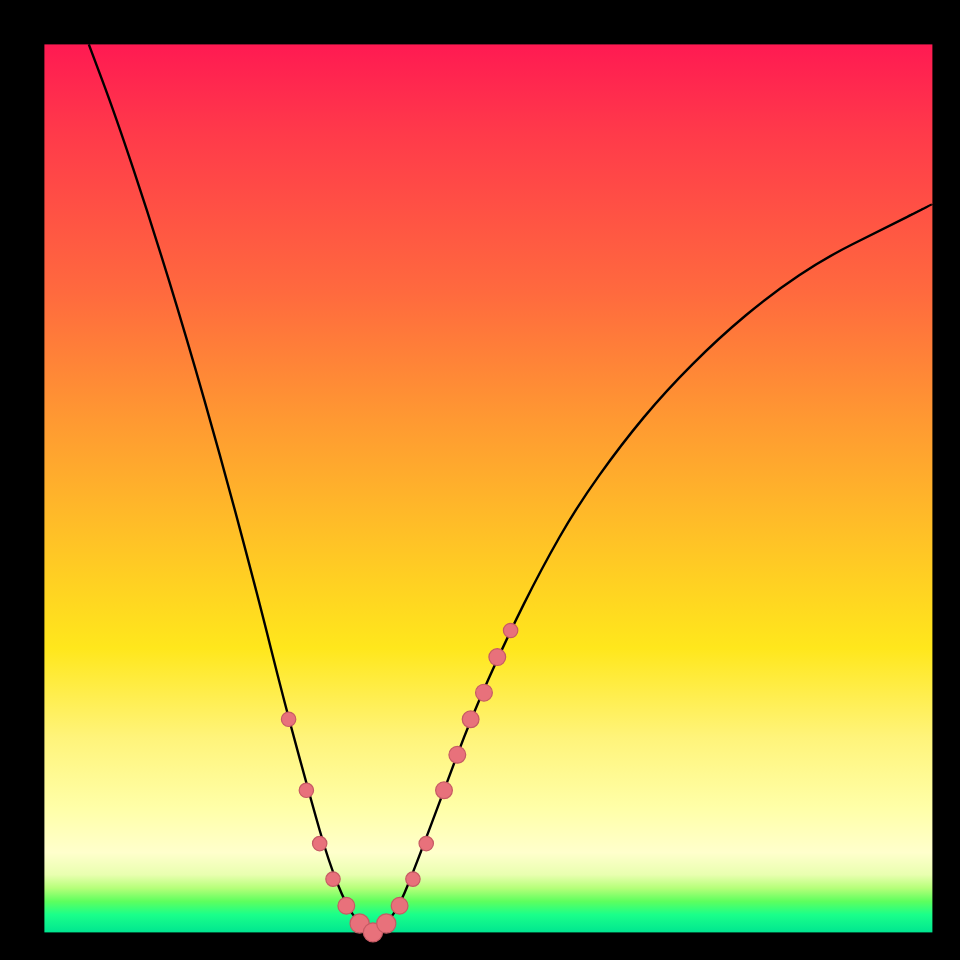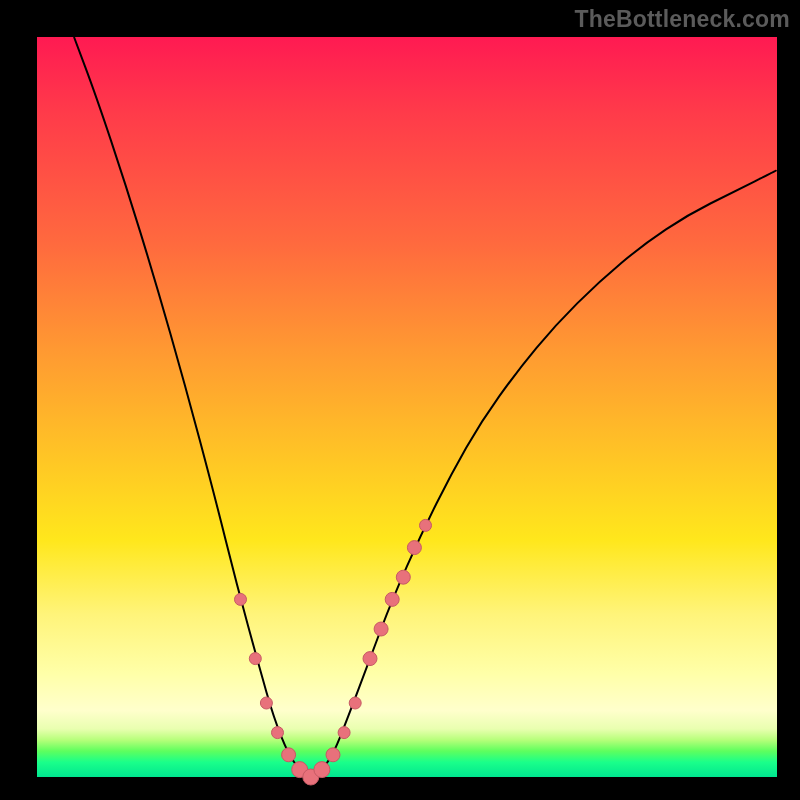--- a/index.html
+++ b/index.html
@@ -71,21 +71,20 @@
     stroke-width: 1;
   }
 </style>
 </head>
 <body>
 
 <div class="frame">
 
   <div class="plot-area"></div>
 
-  <div class="watermark">TheBottleneck.com</div>
 
   <svg class="overlay" viewBox="0 0 740 740">
     <path id="curve-path" class="curve" d="M 37 0 Q 37 0 48.1 29.599999999999966 Q 59.2 59.19999999999993 74 103.59999999999997 Q 88.8 148 103.6 196.1 Q 118.4 244.2 133.2 296 Q 148 347.79999999999995 162.8 403.29999999999995 Q 177.6 458.8 188.7 503.20000000000005 Q 199.8 547.6 210.9 588.3 Q 222 629 229.4 654.9 Q 236.8 680.8 244.20000000000002 699.3 Q 251.60000000000002 717.8 257.15 725.2 Q 262.7 732.6 268.25 736.3 Q 273.8 740 279.35 736.3 Q 284.90000000000003 732.6 290.45000000000005 725.2 Q 296 717.8 303.4 699.3 Q 310.8 680.8 321.9 651.2 Q 333 621.6 344.1 592 Q 355.2 562.4 370 529.0999999999999 Q 384.8 495.79999999999995 399.6 466.2 Q 414.40000000000003 436.6 429.20000000000005 410.70000000000005 Q 444 384.8 462.5 358.9 Q 481 332.99999999999994 499.5 310.79999999999995 Q 518 288.6 540.2 266.4 Q 562.4 244.2 584.5999999999999 225.70000000000002 Q 606.8 207.20000000000005 629 192.40000000000003 Q 651.2 177.60000000000002 673.4 166.5 Q 695.5999999999999 155.39999999999998 717.8 144.3 T 740 133.20000000000005"></path>
     <g id="markers">
         <circle cx="203.50000000000003" cy="562.4" r="6" class="dot"></circle>
         <circle cx="218.29999999999998" cy="621.6" r="6" class="dot"></circle>
         <circle cx="229.4" cy="666" r="6" class="dot"></circle>
         <circle cx="240.5" cy="695.6" r="6" class="dot"></circle>
         <circle cx="251.60000000000002" cy="717.8" r="7" class="dot"></circle>
         <circle cx="262.7" cy="732.6" r="8" class="dot"></circle>

